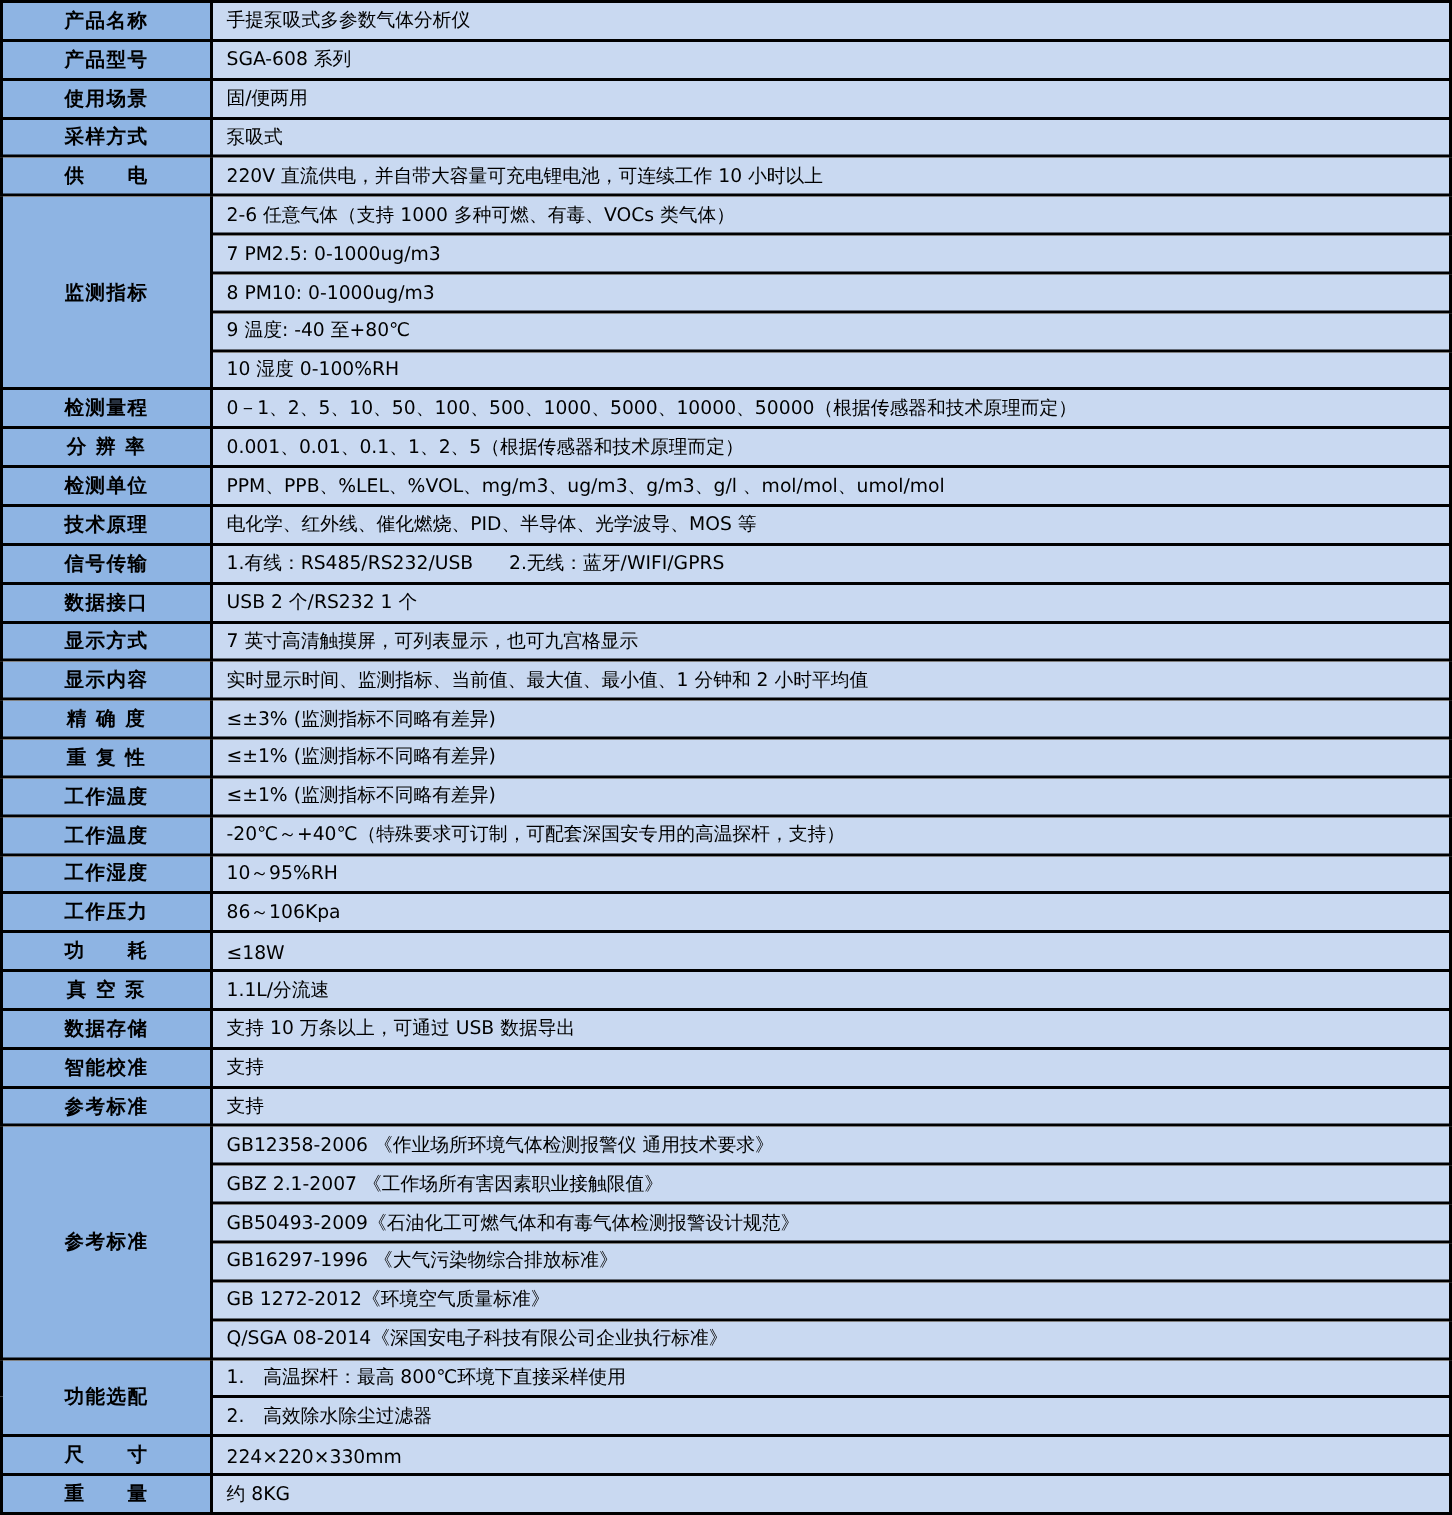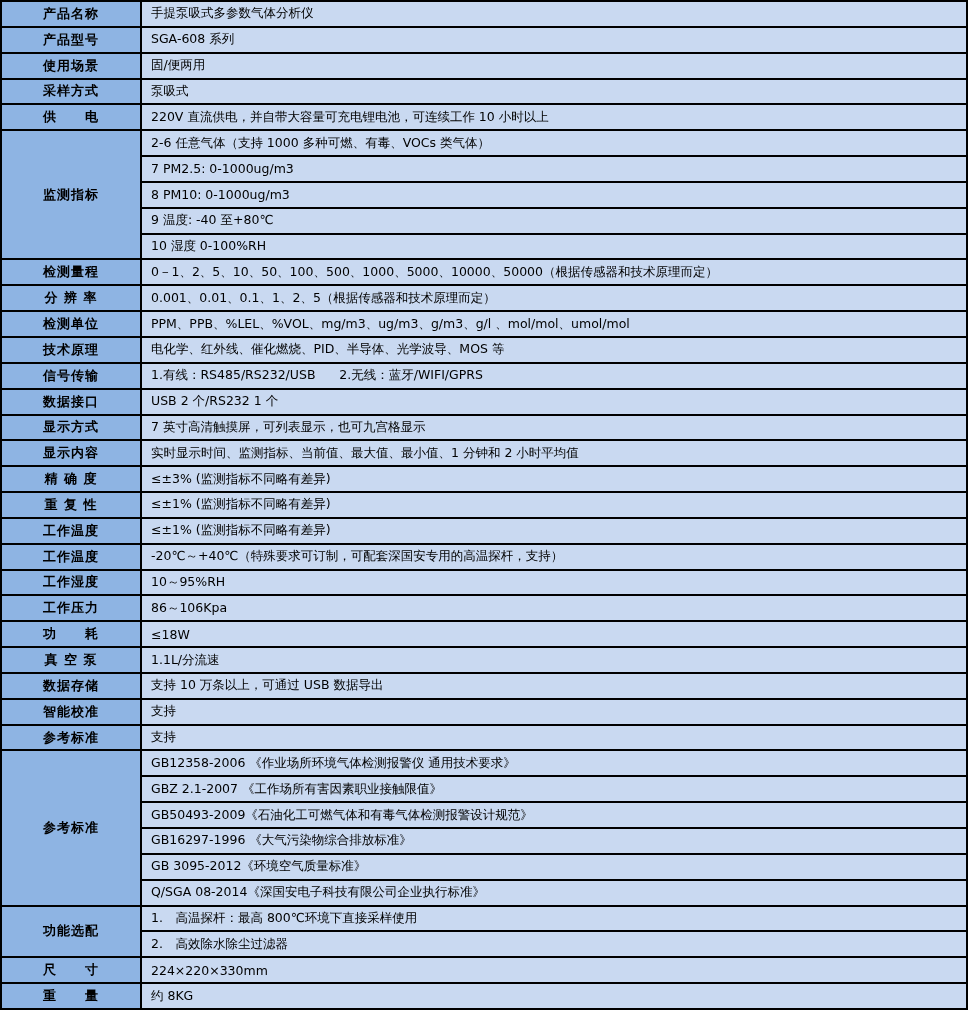--- a/index.html
+++ b/index.html
@@ -172,21 +172,21 @@
       <tr>
           <td class="val">GBZ 2.1-2007 《工作场所有害因素职业接触限值》</td>
         </tr>
       <tr>
           <td class="val">GB50493-2009《石油化工可燃气体和有毒气体检测报警设计规范》</td>
         </tr>
       <tr>
           <td class="val">GB16297-1996 《大气污染物综合排放标准》</td>
         </tr>
       <tr>
-          <td class="val">GB 3095-2012《环境空气质量标准》</td>
+          <td class="val">GB 1272-2012《环境空气质量标准》</td>
         </tr>
       <tr>
           <td class="val">Q/SGA 08-2014《深国安电子科技有限公司企业执行标准》</td>
         </tr>
 
       <tr>
           <td class="lbl" rowspan="2">功能选配</td>
           <td class="val">1.　高温探杆：最高 800℃环境下直接采样使用</td>
         </tr>
       <tr>

